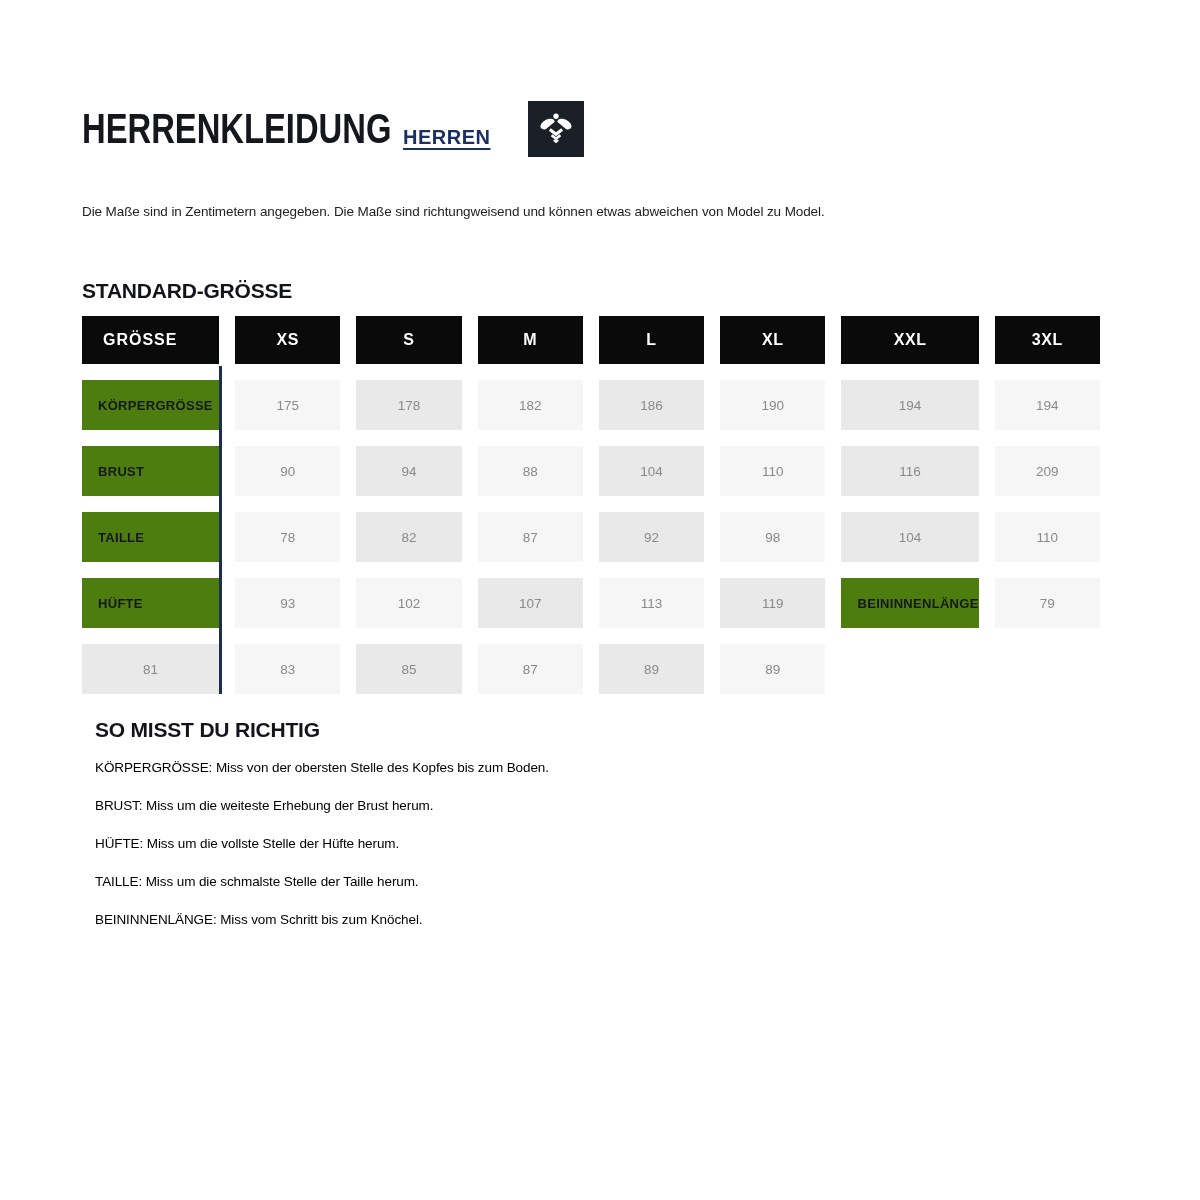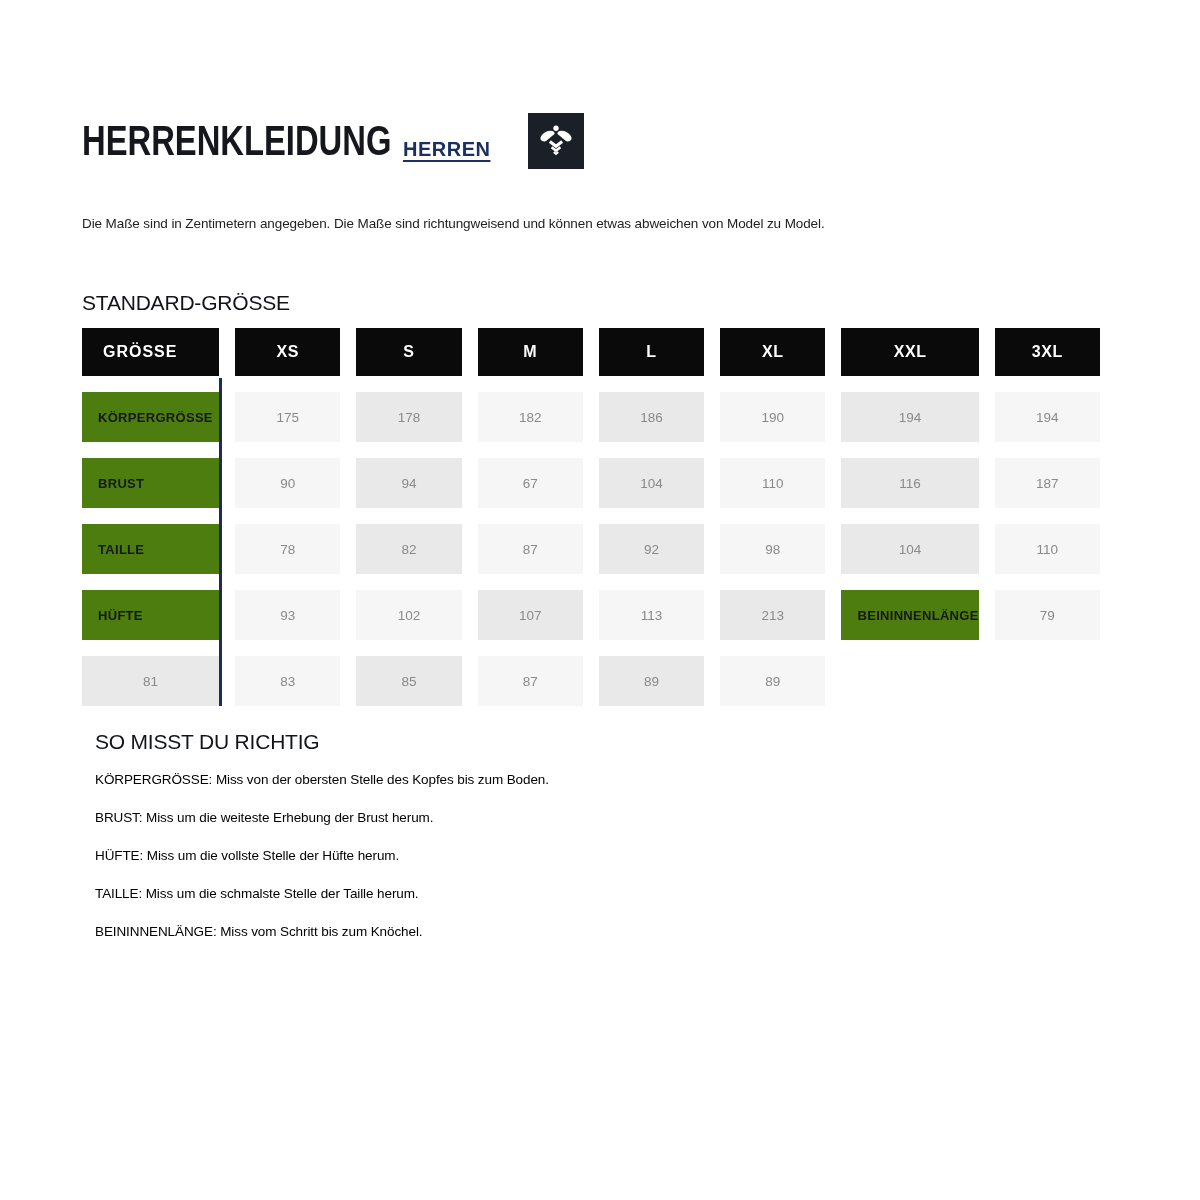--- a/index.html
+++ b/index.html
@@ -7,21 +7,20 @@
     width: 1200px; height: 1200px;
     background: #ffffff;
     font-family: "Liberation Sans", "DejaVu Sans", sans-serif;
     overflow: hidden;
     color: #1c1c1c;
   }
   .page {
     width: 1018px;
     margin-left: 82px;
     padding-top: 100px;
-    margin-top: 12px;
   }
 
   
   .header-row {
     display: flex;
     align-items: center;
     height: 58px;
   }
   .title-wrap { width: 298px; }
   .title {
@@ -61,21 +60,21 @@
   .intro {
     margin-top: 46px;
     font-size: 13.5px;
     letter-spacing: -0.1px;
     color: #222;
   }
 
   
   .section-heading {
     font-size: 21px;
-    font-weight: normal;
+    font-weight: bold;
     letter-spacing: -0.2px;
     color: #121419;
   }
   .heading-standard { margin-top: 60px; }
 
   
   .size-grid {
     position: relative;
     margin-top: 13px;
     display: grid;
@@ -188,39 +187,39 @@
       <div class="cell data shade-light">175</div>
       <div class="cell data shade-dark">178</div>
       <div class="cell data shade-light">182</div>
       <div class="cell data shade-dark">186</div>
       <div class="cell data shade-light">190</div>
       <div class="cell data shade-dark">194</div>
       <div class="cell data shade-light">194</div>
       <div class="cell rowlabel">BRUST</div>
       <div class="cell data shade-light">90</div>
       <div class="cell data shade-dark">94</div>
-      <div class="cell data shade-light">67</div>
+      <div class="cell data shade-light">88</div>
       <div class="cell data shade-dark">104</div>
       <div class="cell data shade-light">110</div>
       <div class="cell data shade-dark">116</div>
-      <div class="cell data shade-light">187</div>
+      <div class="cell data shade-light">209</div>
       <div class="cell rowlabel">TAILLE</div>
       <div class="cell data shade-light">78</div>
       <div class="cell data shade-dark">82</div>
       <div class="cell data shade-light">87</div>
       <div class="cell data shade-dark">92</div>
       <div class="cell data shade-light">98</div>
       <div class="cell data shade-dark">104</div>
       <div class="cell data shade-light">110</div>
       <div class="cell rowlabel">HÜFTE</div>
       <div class="cell data shade-light">93</div>
       <div class="cell data shade-light">102</div>
       <div class="cell data shade-dark">107</div>
       <div class="cell data shade-light">113</div>
-      <div class="cell data shade-dark">213</div>
+      <div class="cell data shade-dark">119</div>
       <div class="cell rowlabel">BEININNENLÄNGE</div>
       <div class="cell data shade-light">79</div>
       <div class="cell data shade-dark">81</div>
       <div class="cell data shade-light">83</div>
       <div class="cell data shade-dark">85</div>
       <div class="cell data shade-light">87</div>
       <div class="cell data shade-dark">89</div>
       <div class="cell data shade-light">89</div>
       <div class="col-divider"></div>
   </div>

